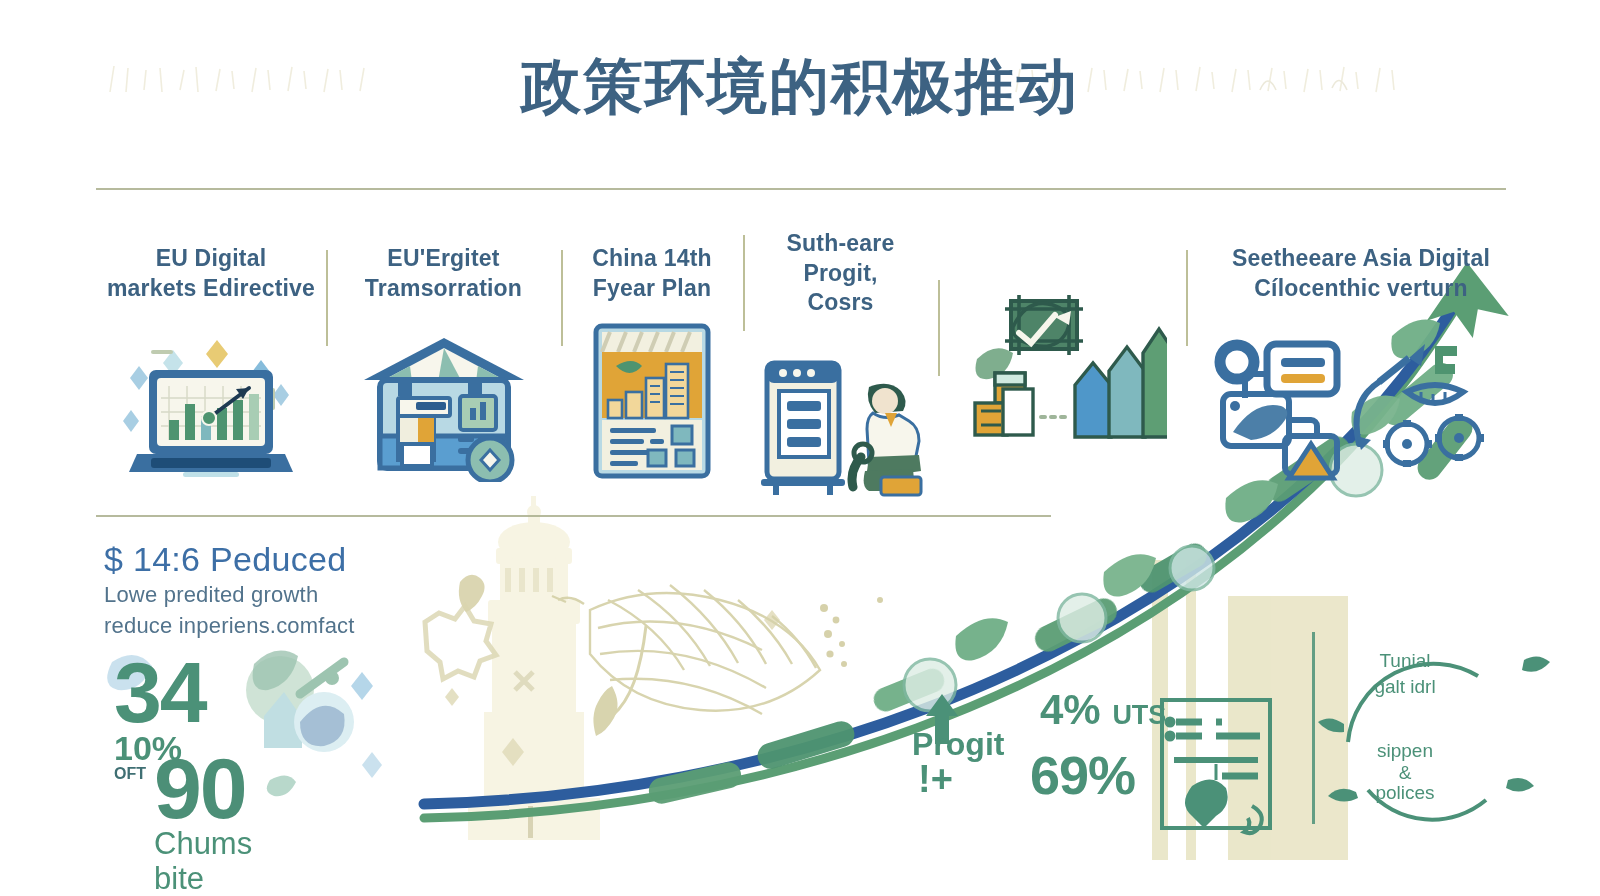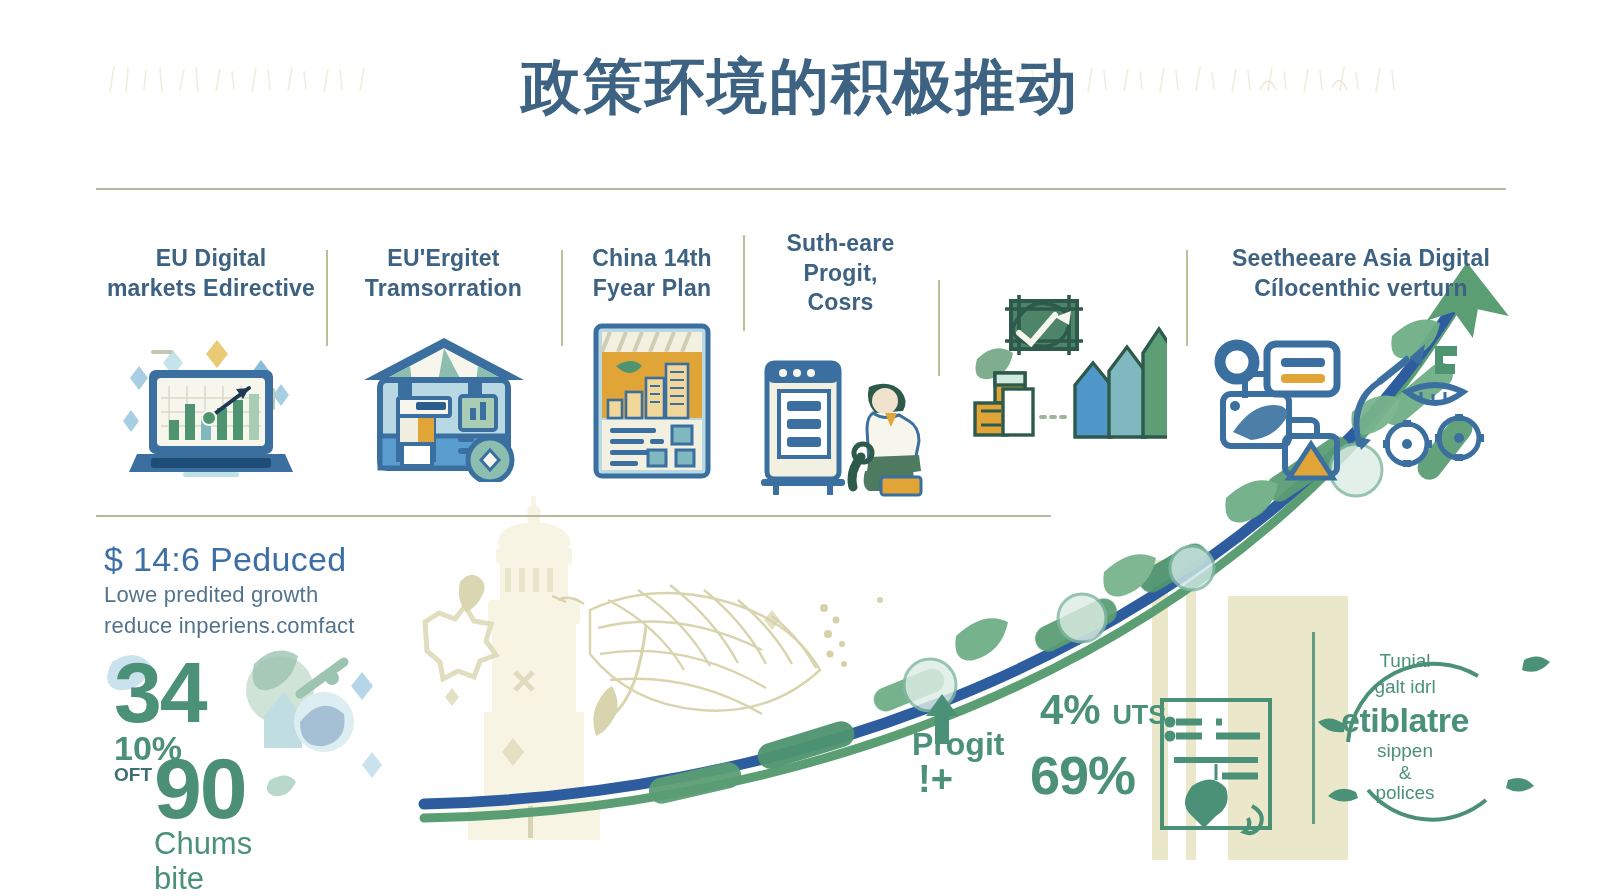--- a/index.html
+++ b/index.html
@@ -101,21 +101,21 @@
   }
 
   .bignum-row { position: absolute; display: flex; align-items: baseline; flex-direction: column; }
   .bignum {
     font-size: 86px; font-weight: 700; color: #4B9178;
     line-height: .9; letter-spacing: -2px;
   }
   .bignum.blue-tint { color: #4C8F77; }
   .sub-stack { margin-left: 18px; }
   .sub-top { font-size: 34px; font-weight: 700; color: #4B9178; line-height: 1; }
-  .sub-bot { font-size: 19px; font-weight: 700; color: #3F6F73; line-height: 1.1; }
+  .sub-bot { font-size: 16px; font-weight: 700; color: #3F6F73; line-height: 1.1; }
   .side-word {
     font-size: 31px; color: #4B9178; line-height: 1.12;
     margin-left: 18px; white-space: pre-line;
   }
 
   
   .r-stat { position: absolute; color: #4B9178; font-weight: 700; }
   .r-4pct { left: 1040px; top: 686px; font-size: 42px; letter-spacing: 0; }
   .r-4pct .uts { font-size: 27px; }
   .r-progit { left: 912px; top: 726px; font-size: 32px; }
@@ -542,19 +542,18 @@
       <path d="M1344 724 q-14 -10 -26 -2 q10 12 26 10z"></path>
       <path d="M1524 660 q14 -8 26 2 q-12 14 -28 8z"></path>
       <path d="M1356 792 q-16 -8 -28 4 q14 10 30 2z"></path>
       <path d="M1508 780 q16 -6 26 6 q-14 10 -28 2z"></path>
     </g>
   </svg>
 
   <div class="badge">
     <div class="badge-text">Tunial</div>
     <div class="badge-text" style="top:44px">galt idrl</div>
-    <div class="badge-text badge-strong" style="top:68px">etiblatre</div>
     <div class="badge-text" style="top:108px">sippen</div>
     <div class="badge-text" style="top:130px">&amp;</div>
     <div class="badge-text" style="top:150px">polices</div>
   </div>
 
 </div>
 
 </body></html>

